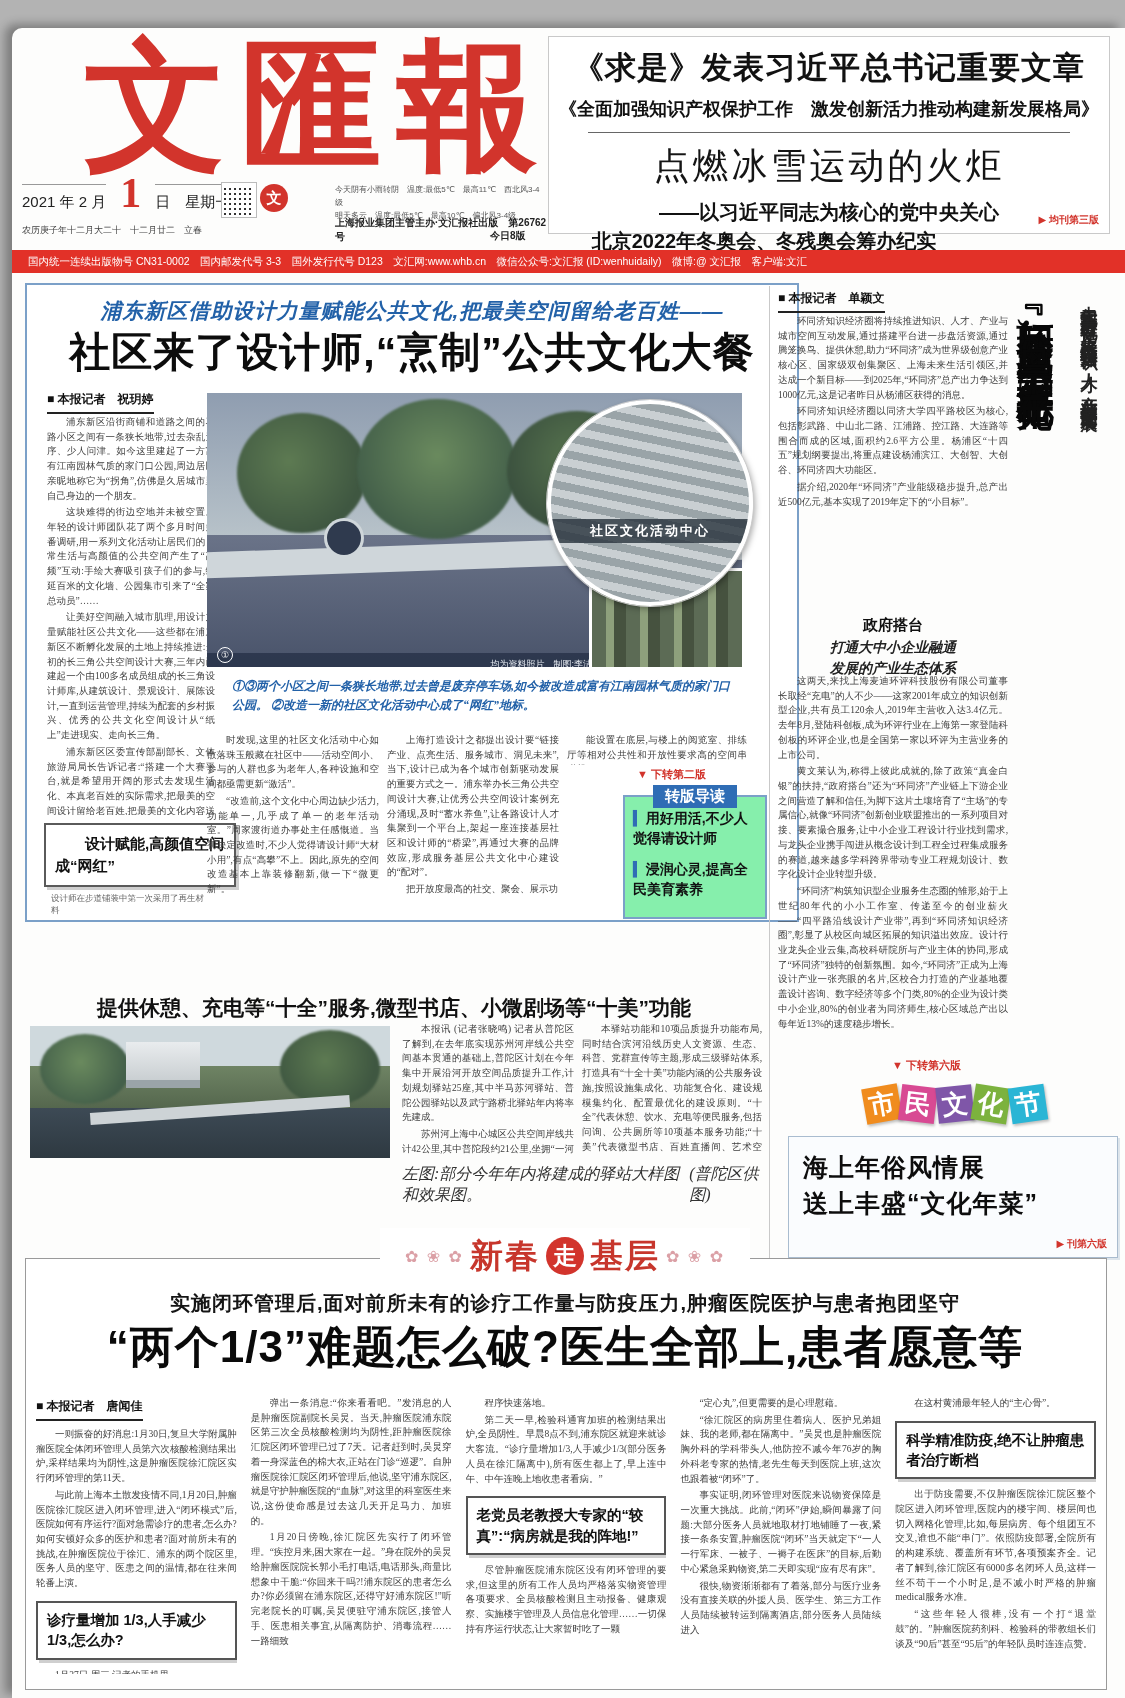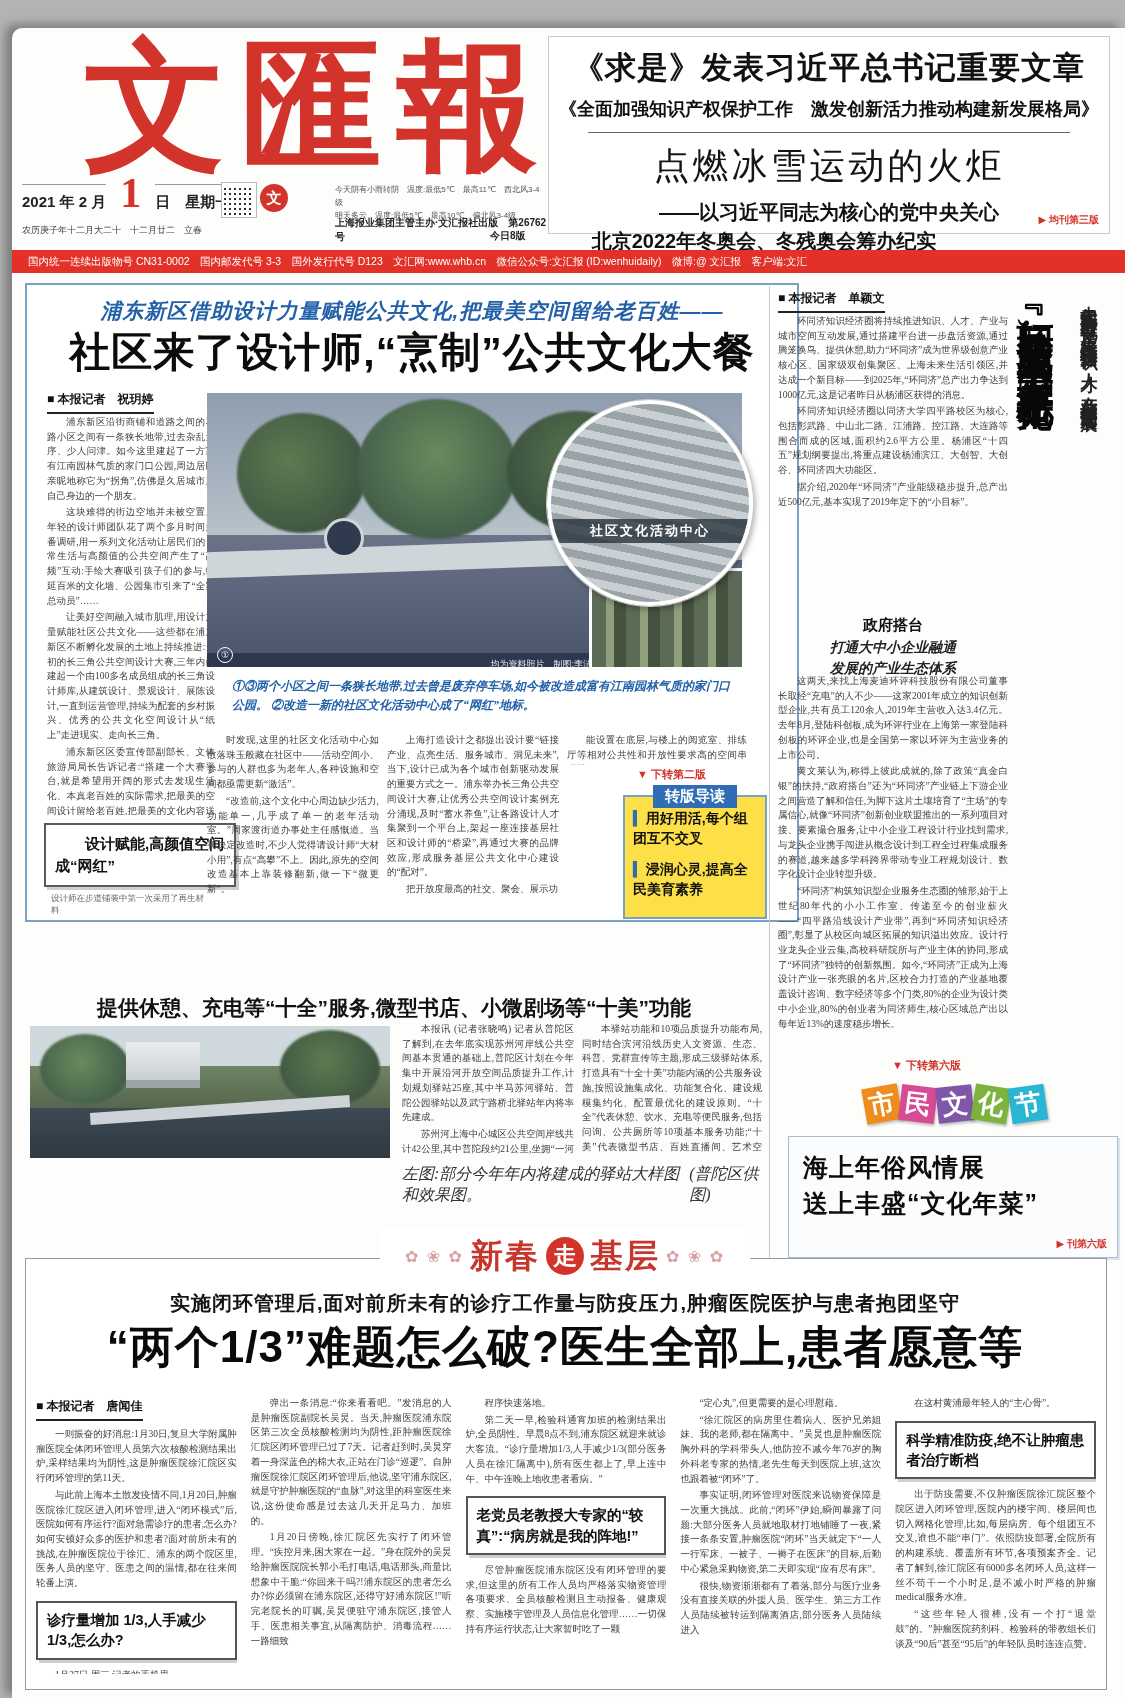--- a/index.html
+++ b/index.html
@@ -6,21 +6,21 @@
   body{width:1125px;height:1698px;background:#b3b3b3;position:relative;overflow:hidden;
        font-family:"Liberation Sans","DejaVu Sans",sans-serif;}
   #paper{position:absolute;left:12px;top:28px;width:1113px;height:1670px;background:#fdfdfc;
          border-radius:10px 0 0 0;box-shadow:-7px -4px 10px rgba(0,0,0,.3);}
   .abs{position:absolute;}
   .ctr{text-align:center;}
   
   .masthead{font-family:"DejaVu Serif","Liberation Serif",serif;font-weight:bold;color:#d2342c;
             font-size:142px;line-height:1;letter-spacing:14px;}
   .dateline{display:flex;align-items:flex-end;gap:8px;}
-  .date-seg{font-weight:bold;font-size:15px;color:#222;border-top:1px solid #999;padding-top:8px;}
+  .date-seg{font-weight:normal;font-size:15px;color:#222;border-top:1px solid #999;padding-top:8px;}
   .date-day{color:#d2342c;font-weight:bold;font-size:42px;line-height:.85;font-family:"Liberation Serif",serif;margin:0 6px;}
   .lunar{font-size:9px;color:#444;}
   .qr{width:30px;height:30px;background-image:repeating-linear-gradient(0deg,#1a1a1a 0 2px,#fff 2px 5px),repeating-linear-gradient(90deg,#1a1a1a 0 2px,#fff 2px 5px);background-blend-mode:screen;border:2px solid #fff;outline:1px solid #bbb;}
   .phoenix{width:28px;height:28px;border-radius:50%;background:#d2342c;color:#fff;font-weight:bold;
            font-size:15px;line-height:28px;text-align:center;font-family:"Liberation Serif",serif;}
   .weather{font-size:8px;color:#555;line-height:1.6;}
   .publisher{font-weight:bold;font-size:10px;color:#222;}
   .pages-today{font-weight:bold;font-size:10px;color:#222;}
   
   .topbox{border:1px solid #c9c9c9;background:#fff;padding-top:10px;}
@@ -53,21 +53,21 @@
   .ph-num{position:absolute;left:10px;bottom:4px;width:14px;height:14px;border:1px solid #fff;border-radius:50%;
           color:#fff;font-size:9px;line-height:14px;text-align:center;}
   .inset-circle{border-radius:50%;border:4px solid #fff;box-shadow:0 0 0 1px #ccc,2px 3px 6px rgba(0,0,0,.35);
     background:repeating-linear-gradient(12deg,#9aa4a8 0 8px,#c9cfd2 8px 16px),linear-gradient(#b9c2c6,#8d979c);overflow:hidden;}
   .inset-sign{position:absolute;left:0;right:0;top:58%;background:rgba(40,50,60,.8);color:#fff;font-weight:bold;
               font-size:13px;text-align:center;padding:3px 0;letter-spacing:2px;}
   .fragment{background:repeating-linear-gradient(90deg,#5c6b55 0 14px,#8ea07c 14px 22px,#46523f 22px 34px),linear-gradient(#7d8b74,#55604c);
             border-left:3px solid #fff;border-top:3px solid #fff;}
   .cap-blue{color:#2261a8;font-style:italic;font-size:12px;line-height:1.55;font-weight:bold;
             font-family:"Liberation Serif",serif;}
-  .digest{border:2px solid #7ba0c8;background:#fde047;}
+  .digest{border:2px solid #7ba0c8;background:#86efac;}
   .digest-label{position:absolute;top:-12px;left:50%;transform:translateX(-50%);background:#2f6db5;color:#fff;
                 font-weight:bold;font-size:15px;padding:2px 12px;white-space:nowrap;}
   .digest-item{font-weight:bold;font-size:14px;line-height:1.4;margin:12px 8px 0;color:#111;}
   .digest-item .sq{color:#2f6db5;margin-right:2px;}
   .vline{background:#c9c9c9;width:1px;}
   
   .vert-head{writing-mode:vertical-rl;font-weight:bold;font-size:37px;letter-spacing:3px;line-height:1.1;color:#080808;
              font-family:"Liberation Serif","DejaVu Serif",serif;}
   .vert-kicker{writing-mode:vertical-rl;font-weight:bold;font-size:17px;letter-spacing:2px;line-height:1.2;color:#222;}
   .sec-head{font-weight:bold;font-size:15px;text-align:center;color:#111;margin:6px 0 2px;}
@@ -176,21 +176,21 @@
         <p>上海打造设计之都提出设计要“链接产业、点亮生活、服务城市、洞见未来”,当下,设计已成为各个城市创新驱动发展的重要方式之一。浦东举办长三角公共空间设计大赛,让优秀公共空间设计案例充分涌现,及时“蓄水养鱼”,让各路设计人才集聚到一个平台上,架起一座连接基层社区和设计师的“桥梁”,再通过大赛的品牌效应,形成服务基层公共文化中心建设的“配对”。</p>
         <p>把开放度最高的社交、聚会、展示功</p>
       </div>
     <div class="abs bodycol serifbody" style="left:540px;top:448px;width:180px;height:32px;">
         <p>能设置在底层,与楼上的阅览室、排练厅等相对公共性和开放性要求高的空间串联起。</p>
       </div>
     <div class="abs red-ref" style="left:610px;top:482px;font-size:11px;">▼ 下转第二版</div>
 
     <div class="abs digest" style="left:596px;top:510px;width:140px;height:120px;">
       <div class="digest-label">转版导读</div>
-      <div class="digest-item"><span class="sq">▍</span><span>用好用活,每个组团互不交叉</span></div>
+      <div class="digest-item"><span class="sq">▍</span><span>用好用活,不少人觉得请设计师</span></div>
       <div class="digest-item"><span class="sq">▍</span><span>浸润心灵,提高全民美育素养</span></div>
     </div>
   </div>
 
   <div class="abs vline" style="left:757px;top:258px;height:988px;"></div>
 
   <div class="abs" style="left:766px;top:260px;">
     <span class="byline">■ 本报记者　单颖文</span>
   </div>
   <div class="abs bodycol serifbody" style="left:766px;top:286px;width:230px;height:290px;">

